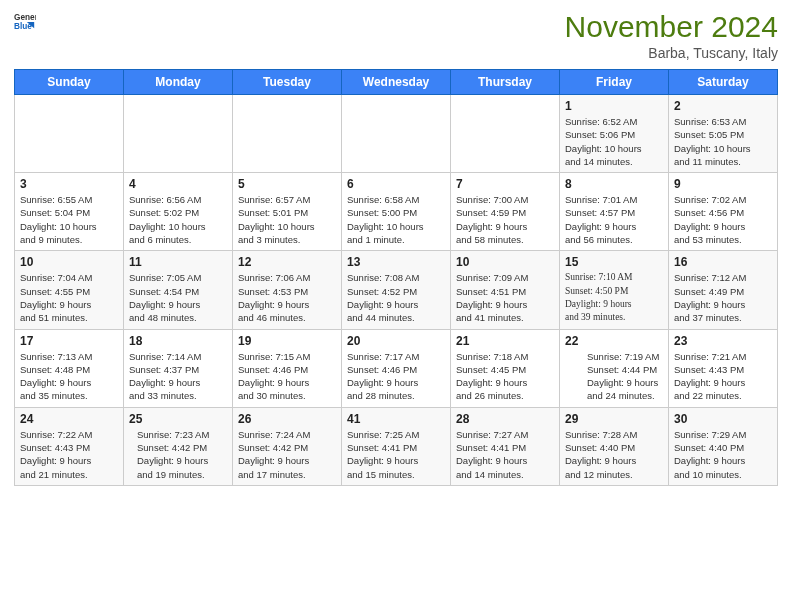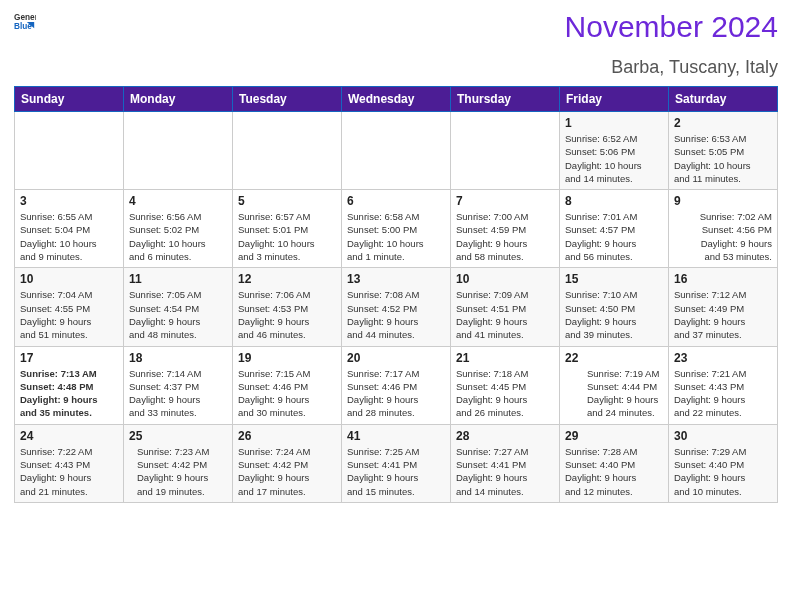--- a/index.html
+++ b/index.html
@@ -30,40 +30,40 @@
     .logo-icon {
       width: 22px;
       height: 22px;
     }
     .title-block {
       text-align: right;
     }
     .month-title {
       font-size: 30px;
       font-weight: 300;
-      color: #6d28d9;
+      color: #4d7c0f;
       line-height: 1.1;
     }
     .location-title {
-      font-size: 18px;
+      font-size: 14px;
       color: #555;
-      margin-top: 14px;
+      margin-top: 2px;
     }
     .calendar {
       width: 100%;
       border-collapse: collapse;
       border: 1px solid #ccc;
     }
     .calendar th {
-      background: #4c1d95;
+      background: #3b82f6;
       color: #fff;
       font-size: 12px;
       font-weight: bold;
       padding: 5px 6px;
-      text-align: left;
+      text-align: center;
       border: 1px solid #1565c0;
     }
     .calendar td {
       border: 1px solid #ccc;
       vertical-align: top;
       padding: 4px 5px;
       width: calc(100% / 7);
       min-height: 80px;
       font-size: 10px;
       color: #333;
@@ -182,21 +182,21 @@
           </td>
           <td>
             <span class="day-number">8</span>
             <div class="day-info" style="white-space: pre-line;">Sunrise: 7:01 AM
 Sunset: 4:57 PM
 Daylight: 9 hours
 and 56 minutes.</div>
           </td>
           <td>
             <span class="day-number">9</span>
-            <div class="day-info" style="white-space: pre-line; text-align: right;">Sunrise: 7:02 AM
+            <div class="day-info" style="white-space: pre-line;">Sunrise: 7:02 AM
 Sunset: 4:56 PM
 Daylight: 9 hours
 and 53 minutes.</div>
           </td>
         </tr>
         <tr>
           <td>
             <span class="day-number">10</span>
             <div class="day-info" style="white-space: pre-line;">Sunrise: 7:04 AM
 Sunset: 4:55 PM
@@ -226,37 +226,37 @@
           </td>
           <td>
             <span class="day-number">10</span>
             <div class="day-info" style="white-space: pre-line;">Sunrise: 7:09 AM
 Sunset: 4:51 PM
 Daylight: 9 hours
 and 41 minutes.</div>
           </td>
           <td>
             <span class="day-number">15</span>
-            <div class="day-info" style="white-space: pre-line;">Sunrise: 7:10 AM
+            <div class="day-info" style="white-space: pre-line; font-family: Liberation Serif, serif;">Sunrise: 7:10 AM
 Sunset: 4:50 PM
 Daylight: 9 hours
 and 39 minutes.</div>
           </td>
           <td>
             <span class="day-number">16</span>
             <div class="day-info" style="white-space: pre-line;">Sunrise: 7:12 AM
 Sunset: 4:49 PM
 Daylight: 9 hours
 and 37 minutes.</div>
           </td>
         </tr>
         <tr>
           <td>
             <span class="day-number">17</span>
-            <div class="day-info" style="white-space: pre-line; font-weight: bold;">Sunrise: 7:13 AM
+            <div class="day-info" style="white-space: pre-line;">Sunrise: 7:13 AM
 Sunset: 4:48 PM
 Daylight: 9 hours
 and 35 minutes.</div>
           </td>
           <td>
             <span class="day-number">18</span>
             <div class="day-info" style="white-space: pre-line;">Sunrise: 7:14 AM
 Sunset: 4:37 PM
 Daylight: 9 hours
 and 33 minutes.</div>

